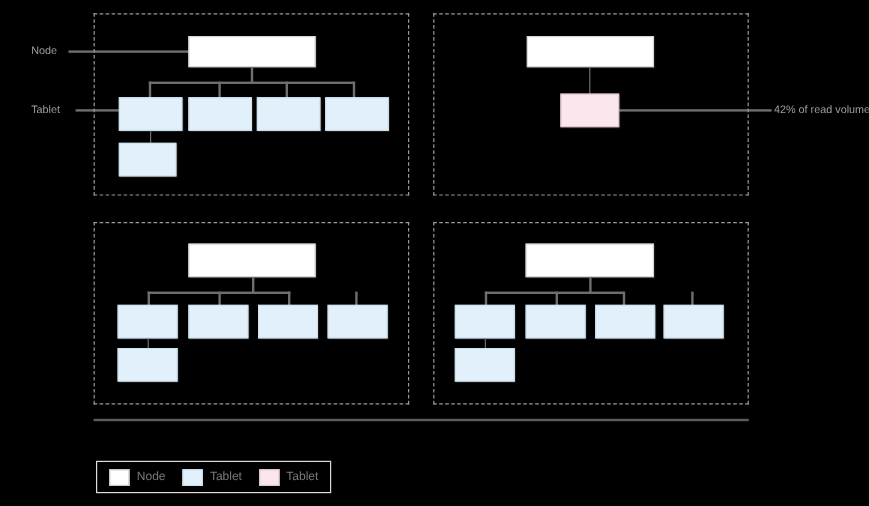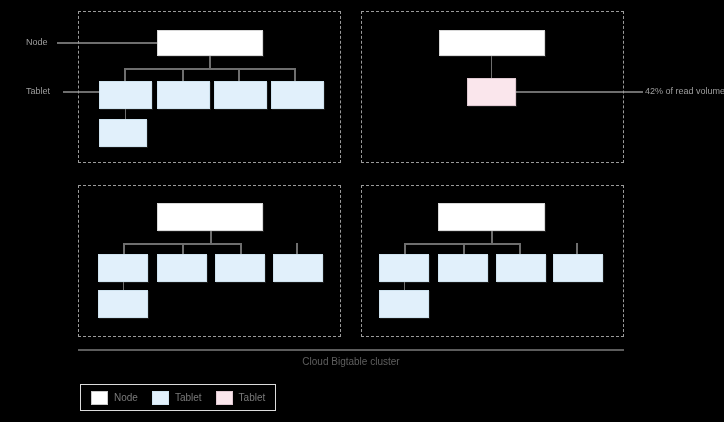--- a/index.html
+++ b/index.html
@@ -197,21 +197,20 @@
   <div class="conn conn-v" style="left:501px; top:243px; width:2px; height:12px;"></div>
   <div class="conn conn-v" style="left:558px; top:243px; width:2px; height:12px;"></div>
   <div class="box box-tablet" style="left:361px; top:254px; width:50px; height:28px;"></div>
   <div class="box box-tablet" style="left:420px; top:254px; width:50px; height:28px;"></div>
   <div class="box box-tablet" style="left:478px; top:254px; width:50px; height:28px;"></div>
   <div class="box box-tablet" style="left:535px; top:254px; width:50px; height:28px;"></div>
   <div class="conn conn-v" style="left:386px; top:282px; width:1px; height:10px;"></div>
   <div class="box box-tablet" style="left:361px; top:290px; width:50px; height:28px;"></div>
 
   <div class="divider"></div>
-  <div class="caption">Cloud Bigtable cluster</div>
 
   <div class="legend">
     <div class="legend-item">
       <span class="legend-swatch" style="background:#ffffff; border-color:#c9c9c9;"></span>
       <span class="legend-text">Node</span>
     </div>
     <div class="legend-item">
       <span class="legend-swatch" style="background:#e1f0fb; border-color:#cfe3ef;"></span>
       <span class="legend-text">Tablet</span>
     </div>

